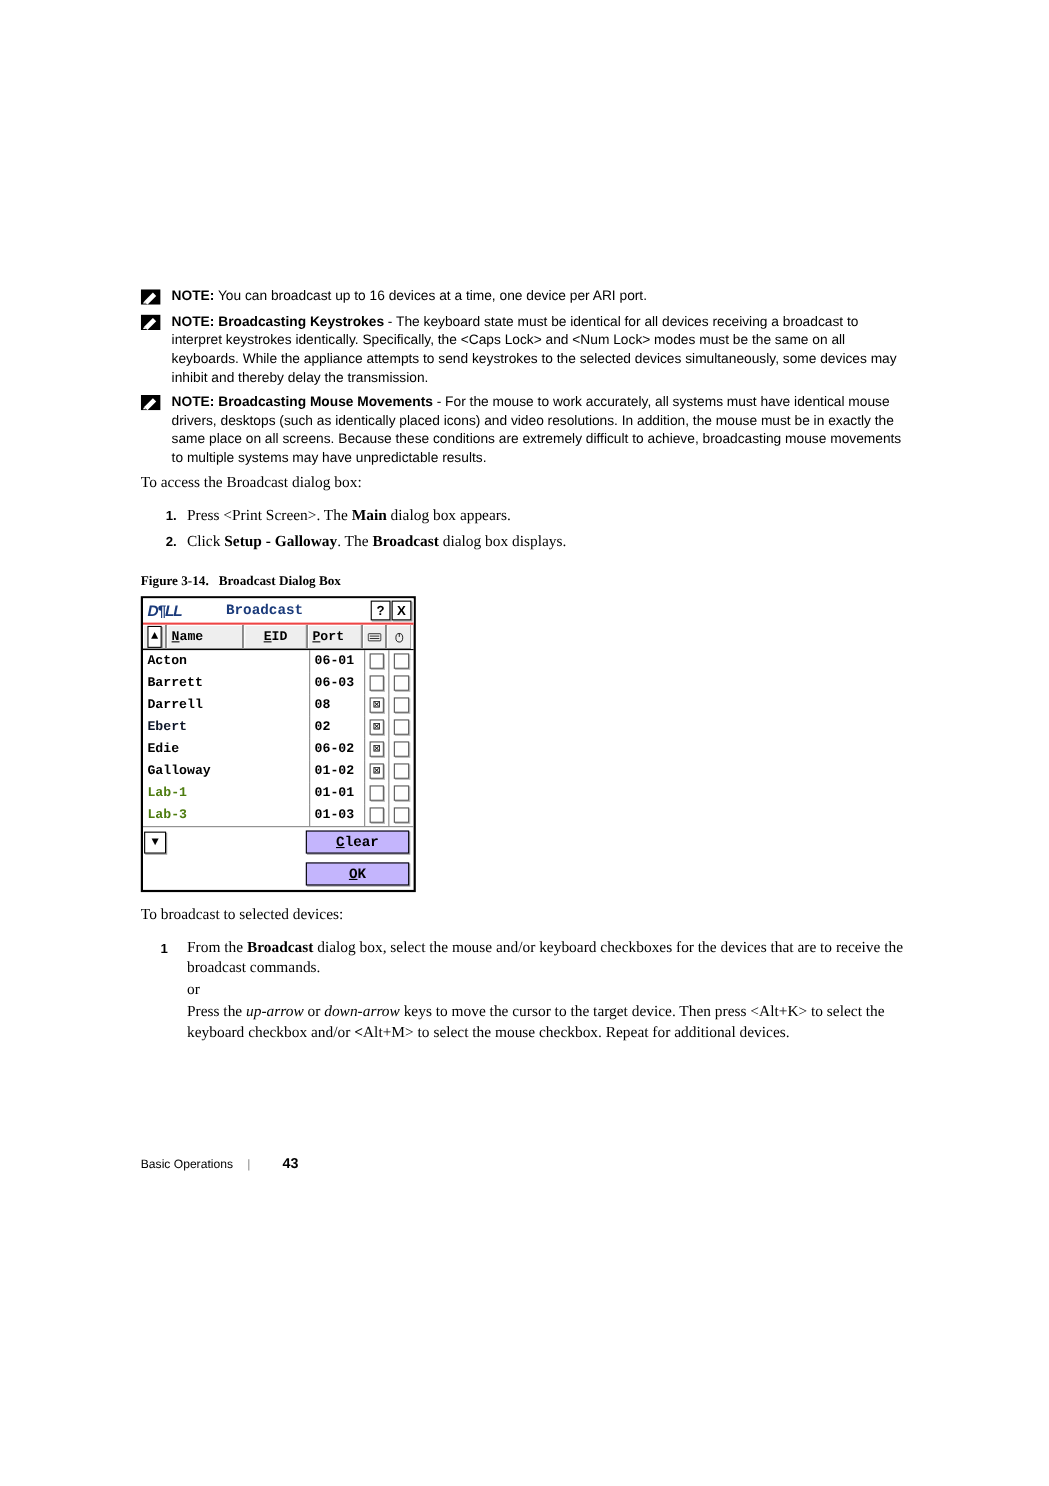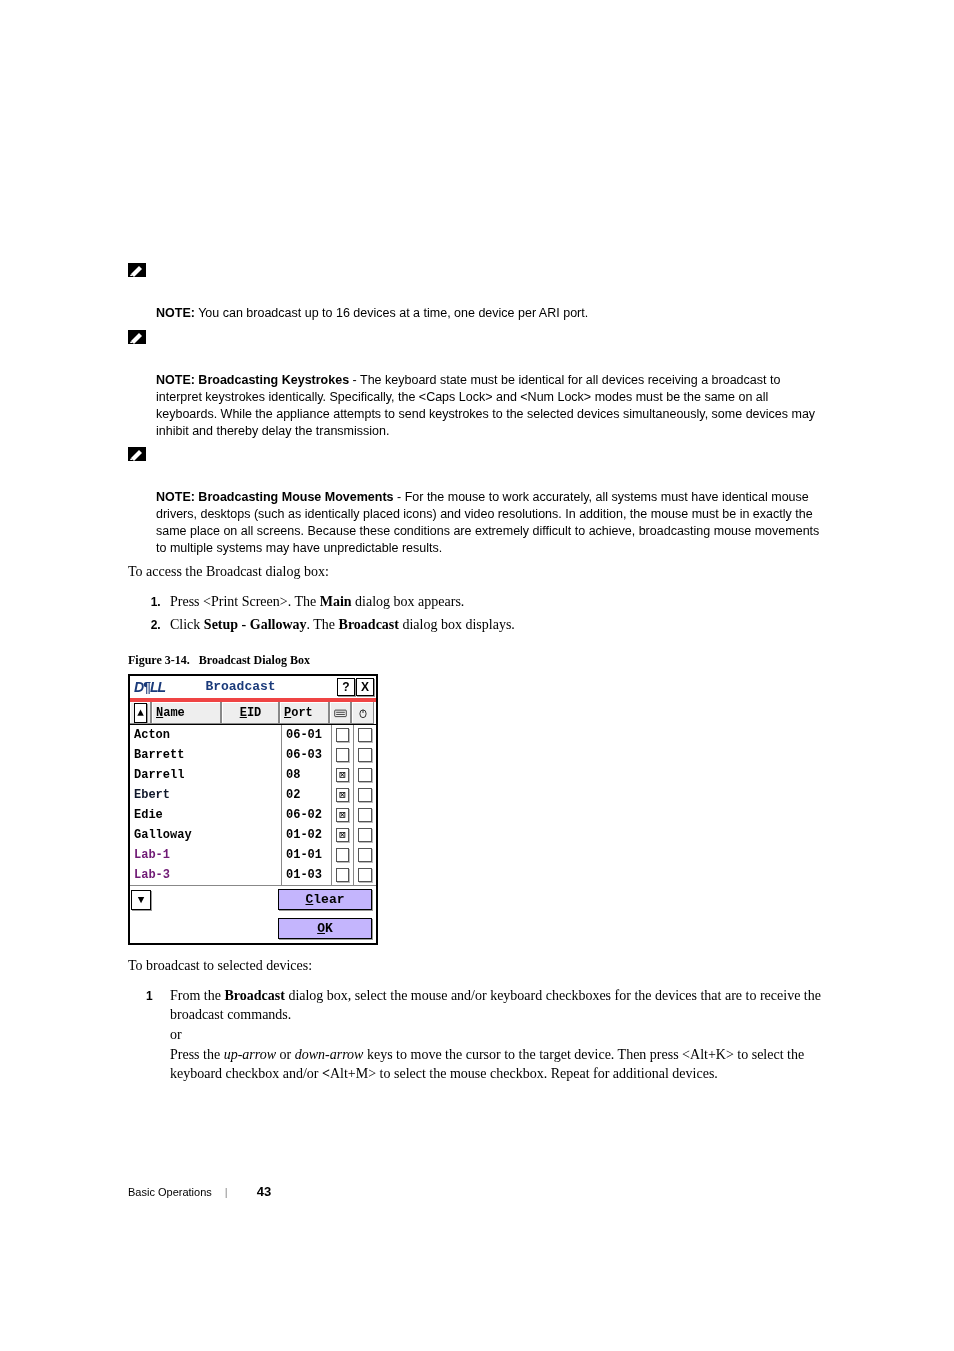--- a/index.html
+++ b/index.html
@@ -31,21 +31,21 @@
     font-family: Arial, Helvetica, sans-serif;
     font-size: 12.5px;
     line-height: 1.35;
   }
   .note-icon {
     width: 18px; height: 14px;
     margin-right: 10px;
     margin-top: 2px;
     flex: 0 0 auto;
   }
-  .note-text { flex: 1 1 auto; margin-top: 44px; }
+  .note-text { flex: 1 1 auto; }
   .note-label { font-weight: bold; }
   ol.steps {
     margin: 4px 0 12px 0;
     padding-left: 36px;
     font-family: Georgia, serif;
   }
   ol.steps > li {
     margin-bottom: 4px;
     line-height: 1.4;
     padding-left: 6px;
@@ -69,21 +69,21 @@
     border: 2px solid #000;
     font-family: 'Courier New', monospace;
     font-size: 12px;
     background: #fff;
     margin-bottom: 12px;
   }
   .titlebar {
     display: flex;
     align-items: center;
     background: #fff;
-    border-bottom: 4px solid #ef4444;
+    border-bottom: 2px solid #ef4444;
     height: 22px;
     padding: 0 2px;
   }
   .logo {
     font-family: Arial, sans-serif;
     font-style: italic;
     font-weight: 900;
     font-size: 14px;
     letter-spacing: -1px;
     margin-left: 2px;
@@ -146,21 +146,21 @@
   .col-port-data { width: 50px; font-weight: bold; }
   .col-chk { width: 22px; justify-content: center; padding:0; }
   .cbox {
     width: 12px; height: 12px;
     border: 1px solid #555;
     background: #fff;
     display:flex; align-items:center; justify-content:center;
     font-size:11px;
     box-shadow:1px 1px 0 #bbb;
   }
-  .green { color: #701a75; }
+  .green { color: #4d7c0f; }
   .purple { color: #0f172a; }
   .btn-row { padding:4px 4px; text-align:right; }
   .sort-btn {
     width:18px;height:18px;border:1px solid #000;display:inline-flex;align-items:center;justify-content:center;
     box-shadow:1px 1px 0 #999;background:#fff;font-size:11px;
   }
   .wide-btn {
     display:inline-block;width:92px;text-align:center;border:1px solid #000;padding:2px 0;font-weight:bold;
     box-shadow:1px 1px 0 #999;background:#c4b5fd;font-family:'Courier New',monospace;font-size:13px;
   }

